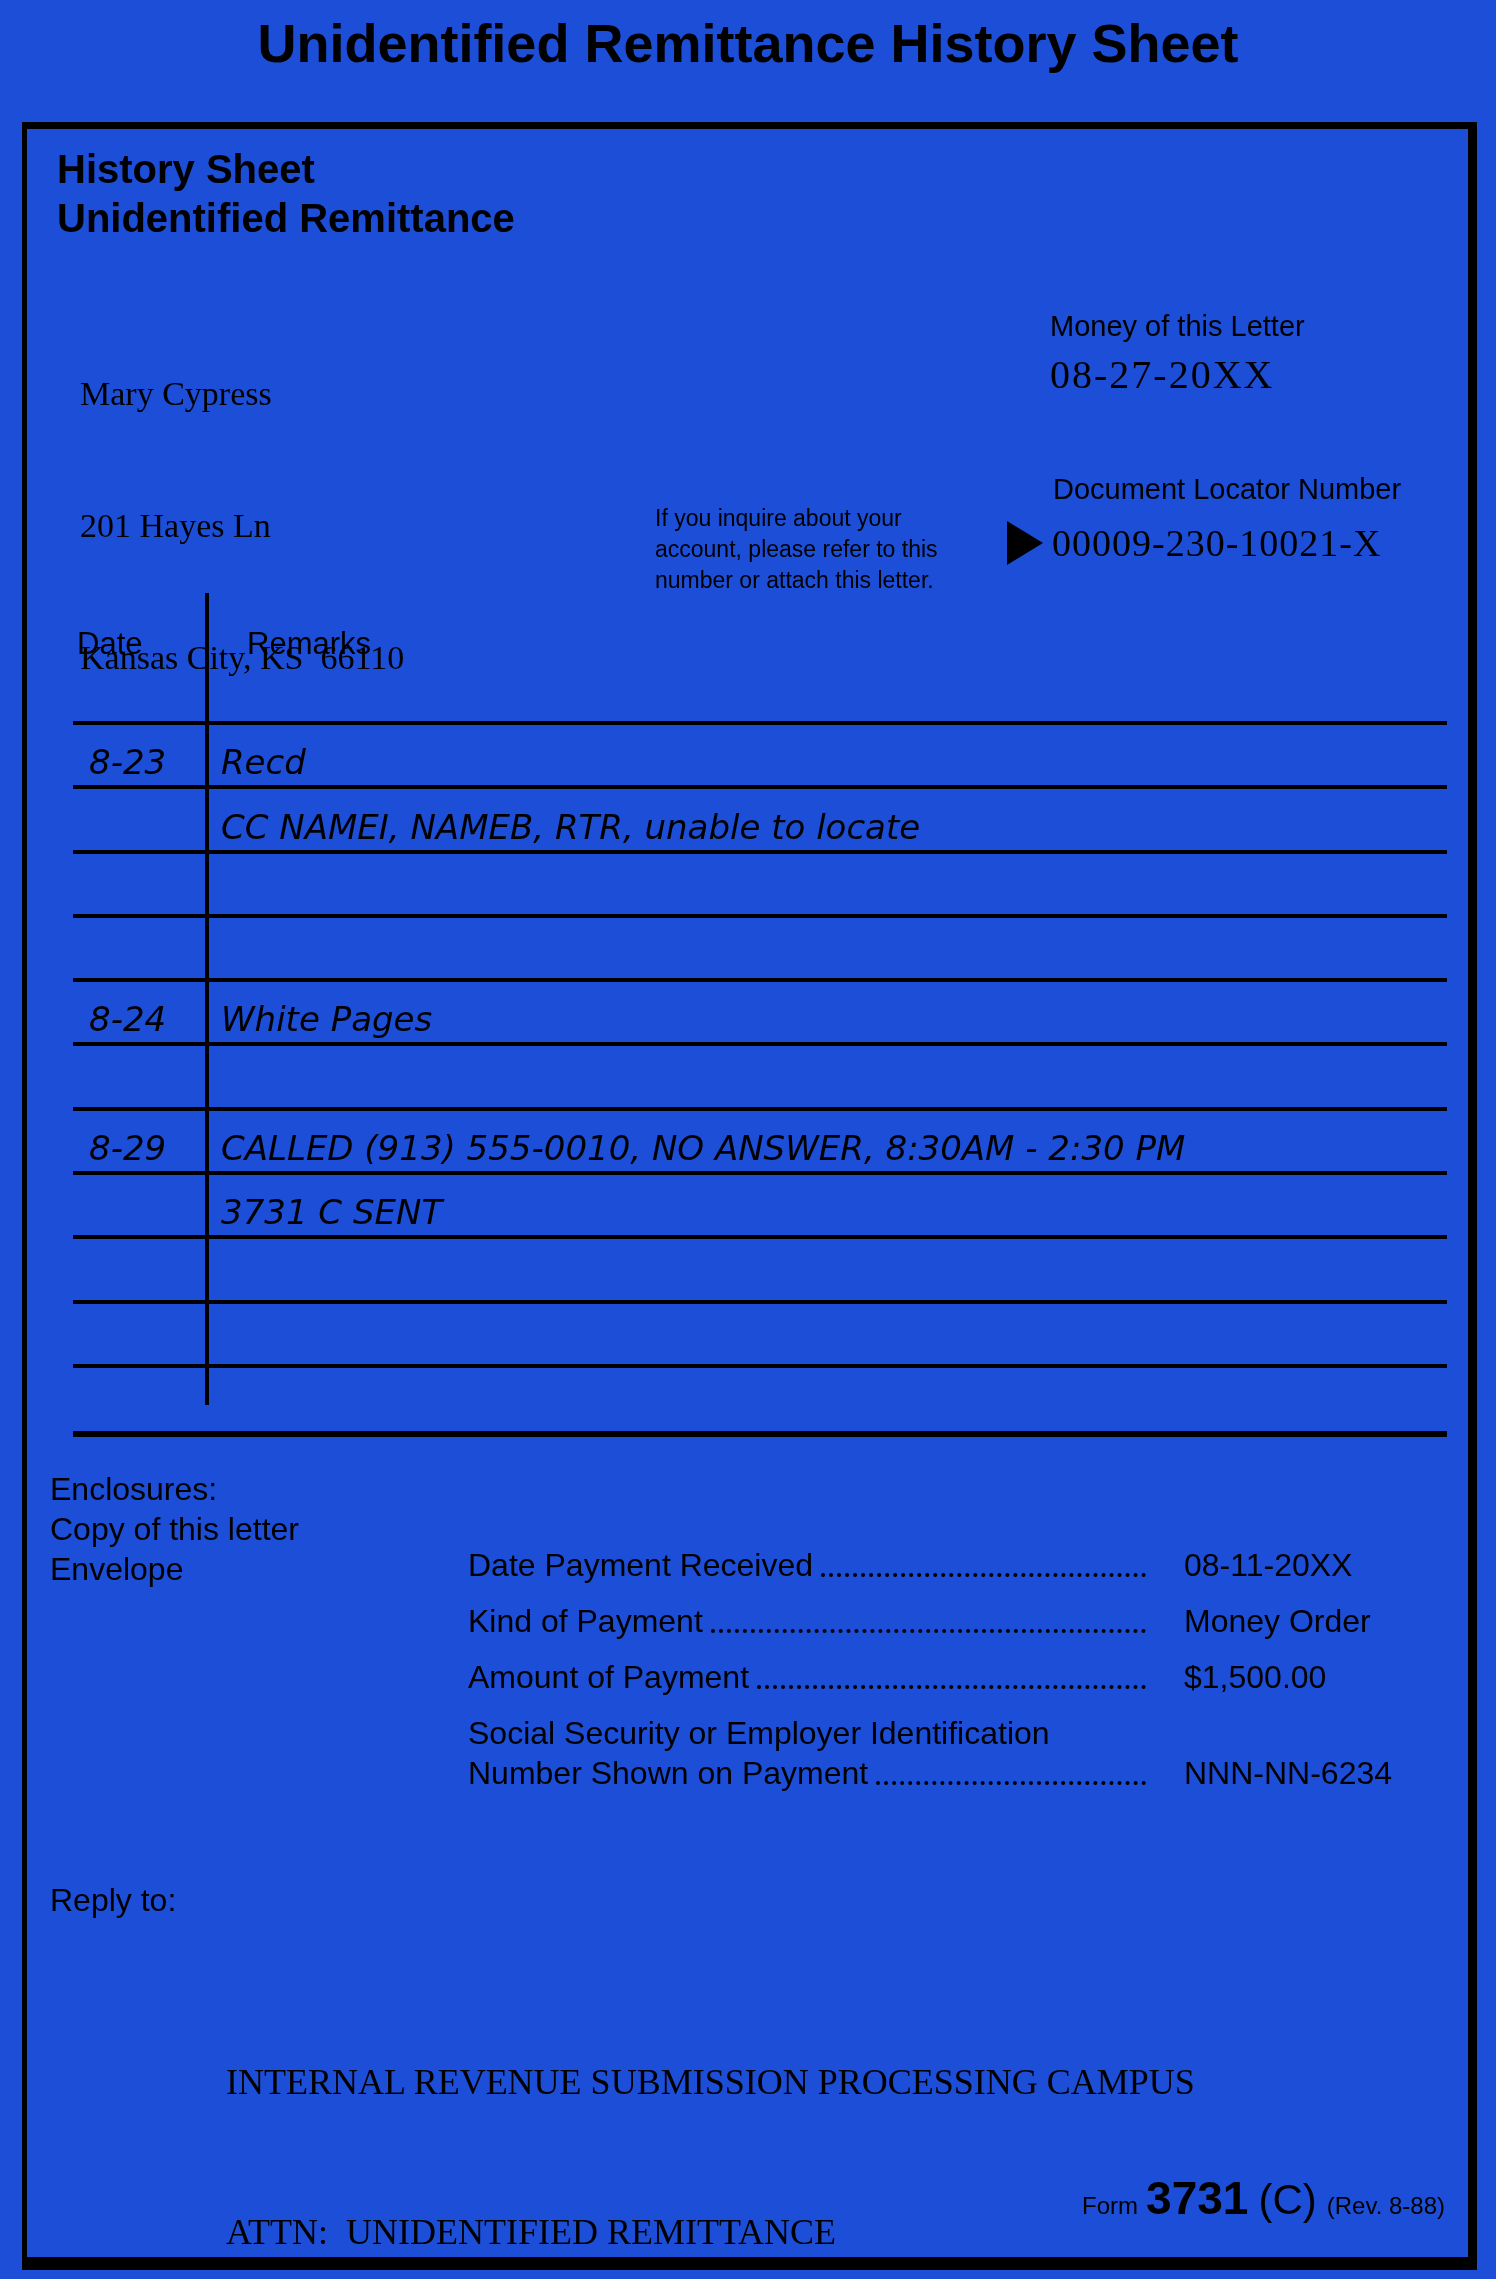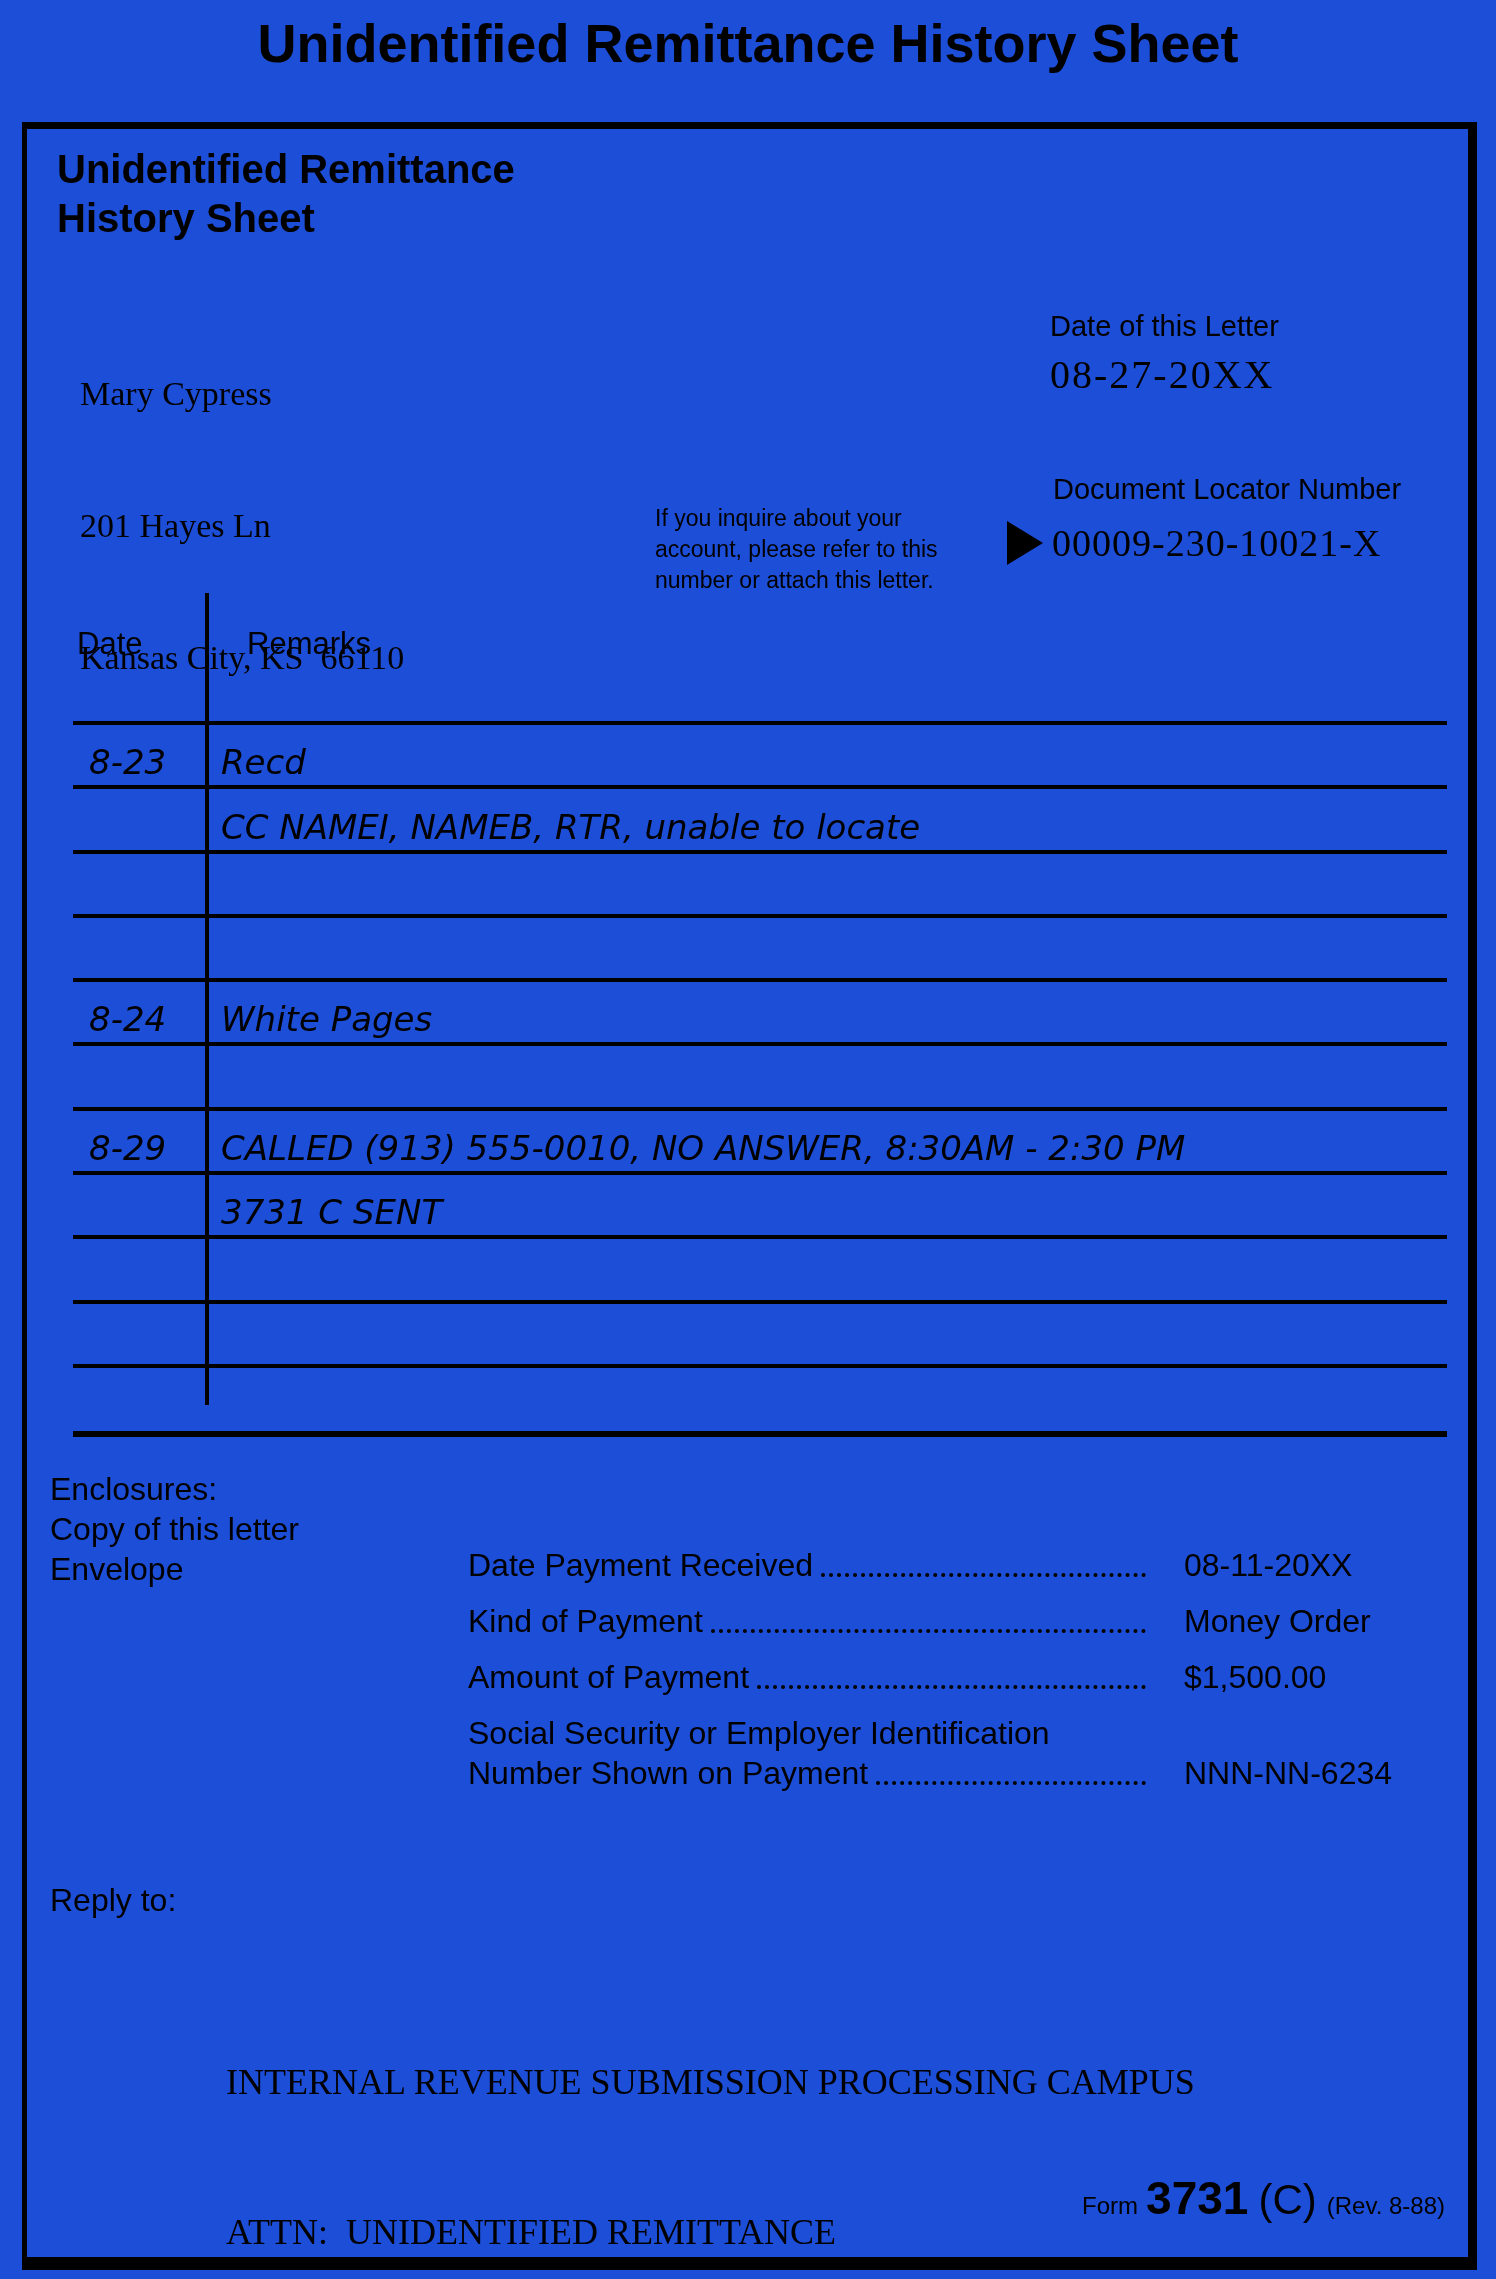--- a/index.html
+++ b/index.html
@@ -88,31 +88,31 @@
 </head>
 <body>
 
 <div class="page">
 
   <div class="abs main-title">Unidentified Remittance History Sheet</div>
 
   <div class="abs box">
 
     <div class="abs box-heading">
+      <div>History Sheet</div>
       <div>Unidentified Remittance</div>
-      <div>History Sheet</div>
     </div>
 
     <div class="abs recipient">
       <div>Mary Cypress</div>
       <div>201 Hayes Ln</div>
       <div>Kansas City, KS  66110</div>
     </div>
 
-    <div class="abs dol-label">Date of this Letter</div>
+    <div class="abs dol-label">Money of this Letter</div>
     <div class="abs dol-value">08-27-20XX</div>
 
     <div class="abs dln-label">Document Locator Number</div>
 
     <div class="abs inquiry-note">
       <div>If you inquire about your</div>
       <div>account, please refer to this</div>
       <div>number or attach this letter.</div>
     </div>
 

